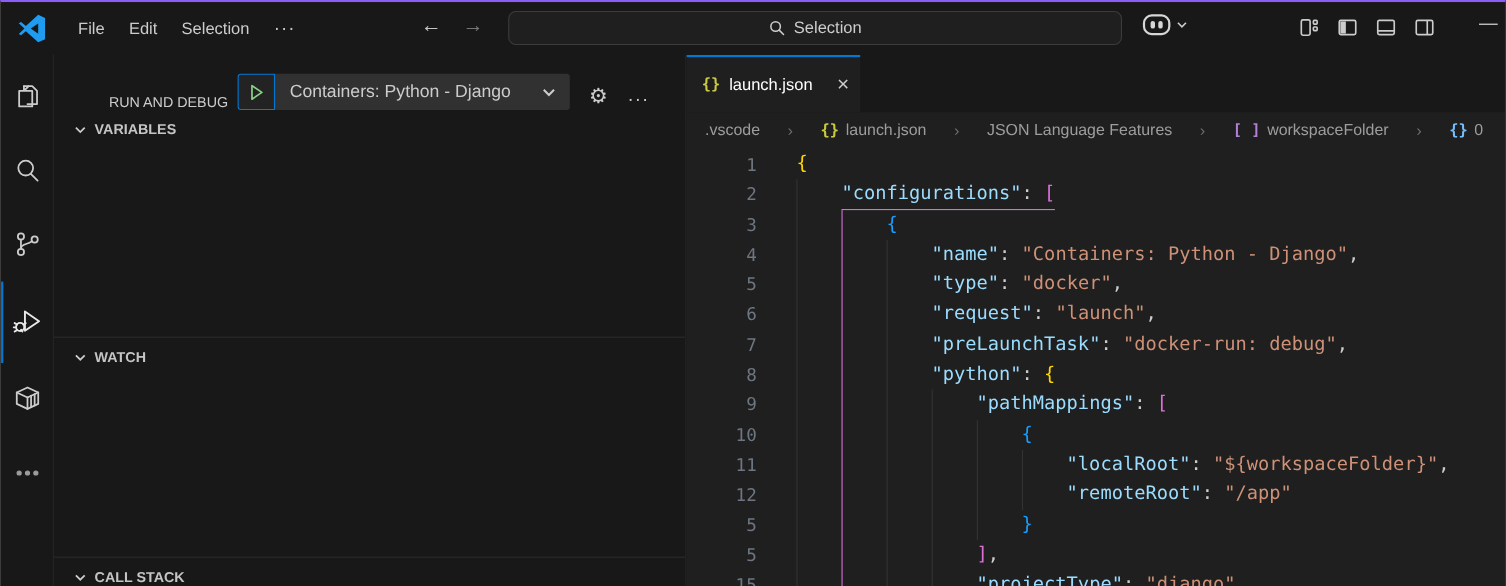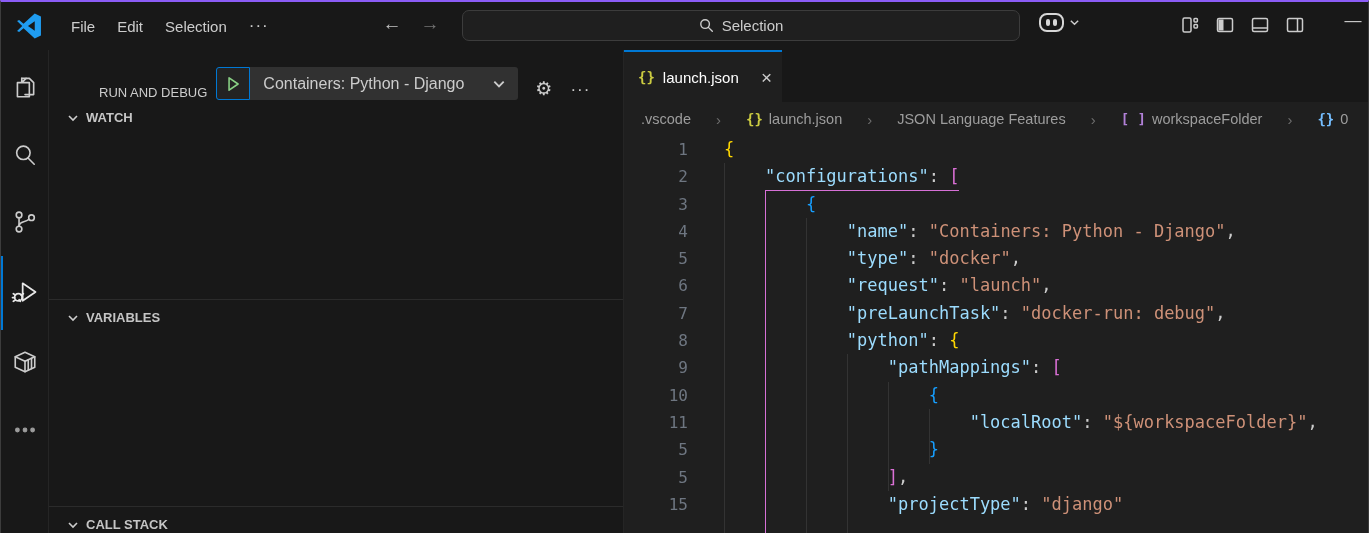--- a/index.html
+++ b/index.html
@@ -223,33 +223,33 @@
         </div>
         <span class="gear">⚙</span>
         <span class="more">···</span>
       </div>
 
       <div class="section">
         <div class="section-header">
           <svg class="chev" width="14" height="14" viewBox="0 0 14 14">
               <polyline points="3,5 7,9 11,5"></polyline>
             </svg>
-          <span>WATCH</span>
-        </div>
-        <div class="sec-body-watch"></div>
+          <span>VARIABLES</span>
+        </div>
+        <div class="sec-body-variables"></div>
       </div>
 
       <div class="section">
         <div class="section-header">
           <svg class="chev" width="14" height="14" viewBox="0 0 14 14">
               <polyline points="3,5 7,9 11,5"></polyline>
             </svg>
-          <span>VARIABLES</span>
-        </div>
-        <div class="sec-body-variables"></div>
+          <span>WATCH</span>
+        </div>
+        <div class="sec-body-watch"></div>
       </div>
 
       <div class="section">
         <div class="section-header">
           <svg class="chev" width="14" height="14" viewBox="0 0 14 14">
               <polyline points="3,5 7,9 11,5"></polyline>
             </svg>
           <span>CALL STACK</span>
         </div>
       </div>
@@ -294,20 +294,21 @@
           <div class="line"><span class="ln">2</span><span class="lc"><span class="tk-pun">    </span><span class="tk-key">"configurations"</span><span class="tk-pun">: </span><span class="tk-b2">[</span></span></div>
           <div class="line"><span class="ln">3</span><span class="lc"><span class="tk-pun">        </span><span class="tk-b3">{</span></span></div>
           <div class="line"><span class="ln">4</span><span class="lc"><span class="tk-pun">            </span><span class="tk-key">"name"</span><span class="tk-pun">: </span><span class="tk-str">"Containers: Python - Django"</span><span class="tk-pun">,</span></span></div>
           <div class="line"><span class="ln">5</span><span class="lc"><span class="tk-pun">            </span><span class="tk-key">"type"</span><span class="tk-pun">: </span><span class="tk-str">"docker"</span><span class="tk-pun">,</span></span></div>
           <div class="line"><span class="ln">6</span><span class="lc"><span class="tk-pun">            </span><span class="tk-key">"request"</span><span class="tk-pun">: </span><span class="tk-str">"launch"</span><span class="tk-pun">,</span></span></div>
           <div class="line"><span class="ln">7</span><span class="lc"><span class="tk-pun">            </span><span class="tk-key">"preLaunchTask"</span><span class="tk-pun">: </span><span class="tk-str">"docker-run: debug"</span><span class="tk-pun">,</span></span></div>
           <div class="line"><span class="ln">8</span><span class="lc"><span class="tk-pun">            </span><span class="tk-key">"python"</span><span class="tk-pun">: </span><span class="tk-b1">{</span></span></div>
           <div class="line"><span class="ln">9</span><span class="lc"><span class="tk-pun">                </span><span class="tk-key">"pathMappings"</span><span class="tk-pun">: </span><span class="tk-b2">[</span></span></div>
           <div class="line"><span class="ln">10</span><span class="lc"><span class="tk-pun">                    </span><span class="tk-b3">{</span></span></div>
           <div class="line"><span class="ln">11</span><span class="lc"><span class="tk-pun">                        </span><span class="tk-key">"localRoot"</span><span class="tk-pun">: </span><span class="tk-str">"${workspaceFolder}"</span><span class="tk-pun">,</span></span></div>
+          <div class="line"><span class="ln">12</span><span class="lc"><span class="tk-pun">                        </span><span class="tk-key">"remoteRoot"</span><span class="tk-pun">: </span><span class="tk-str">"/app"</span></span></div>
           <div class="line"><span class="ln">5</span><span class="lc"><span class="tk-pun">                    </span><span class="tk-b3">}</span></span></div>
           <div class="line"><span class="ln">5</span><span class="lc"><span class="tk-pun">                </span><span class="tk-b2">]</span><span class="tk-pun">,</span></span></div>
           <div class="line"><span class="ln">15</span><span class="lc"><span class="tk-pun">                </span><span class="tk-key">"projectType"</span><span class="tk-pun">: </span><span class="tk-str">"django"</span></span></div>
           <div class="iguide" style="left: 100px; top: 27.3px; height: 382.2px;"></div>
           <div class="iguide pink" style="left: 140.94px; top: 54.6px; height: 354.9px;"></div>
           <div class="iguide" style="left: 181.88px; top: 81.9px; height: 327.6px;"></div>
           <div class="iguide" style="left: 222.82px; top: 218.4px; height: 191.1px;"></div>
           <div class="iguide" style="left: 263.76px; top: 245.7px; height: 109.2px;"></div>
           <div class="iguide" style="left: 304.7px; top: 273px; height: 54.6px;"></div>
           <div class="iguide-h" style="left: 140.94px; top: 53.6px; width: 194.465px;"></div>

